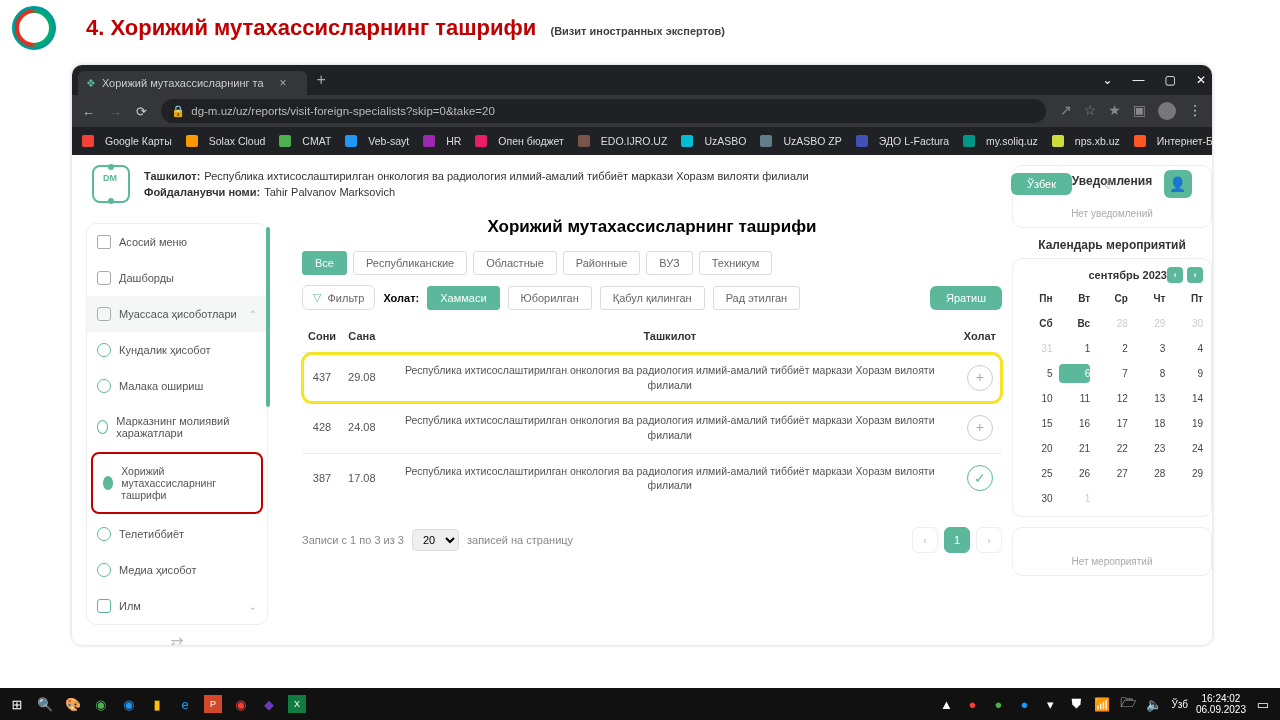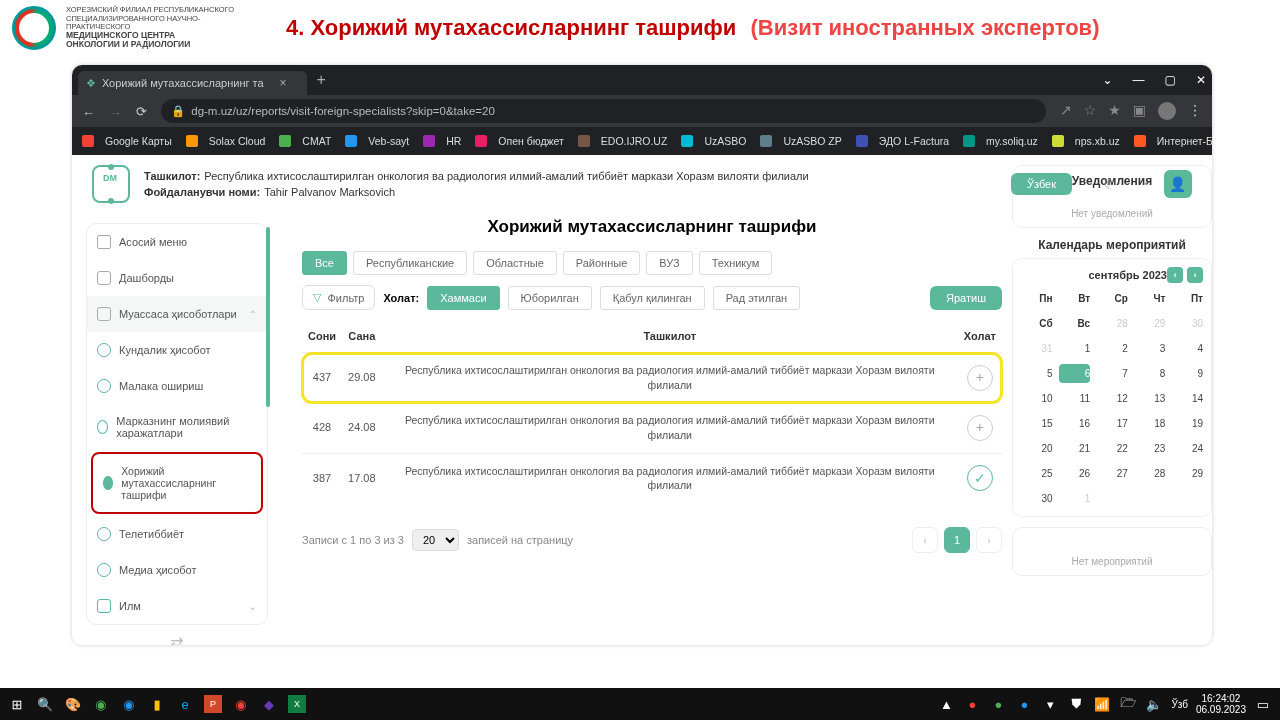--- a/index.html
+++ b/index.html
@@ -6,21 +6,21 @@
   body { width: 1280px; height: 720px; overflow: hidden; background: #fff; position: relative; }
 
   
   .top-header { display: flex; align-items: center; padding: 6px 12px; gap: 10px; }
   .top-logo { width: 44px; height: 44px; border-radius: 50%; border: 3px solid #009999; background: linear-gradient(90deg,#d32 40%,#0a7 60%); position: relative; }
   .top-logo::after{content:"";position:absolute;inset:4px;border-radius:50%;background:#fff;}
   .top-info { font-size: 7.5px; color: #444; line-height: 1.1; text-transform: uppercase; max-width:190px;}
   .top-info b { font-size: 8.5px; }
   .top-title { font-size: 22px; color: #c00000; font-weight: bold; margin-left: 20px; }
   .top-title .num { color:#c00000;}
-  .top-sub { font-size: 22px; color: #ef4444; margin-left: 8px; }
+  .top-sub { font-size: 11px; color: #404040; margin-left: 8px; }
 
   
   .chrome { position:absolute; top:65px; left:72px; width:1140px; height:580px; background:#fff; border-radius:10px; overflow:hidden; box-shadow:0 0 4px rgba(0,0,0,.2); }
   .chrome-tabs { height:30px; background:#202124; display:flex; align-items:center; padding:0 6px; color:#ccc; font-size:11px;}
   .chrome-tab { background:#35363a;height:24px;line-height:24px;padding:0 20px 0 8px;border-radius:6px 6px 0 0;display:flex;align-items:center;gap:6px;margin-top:6px;}
   .chrome-tab .x{margin-left:10px;font-size:12px;color:#aaa;}
   .new-tab{margin-left:10px;color:#aaa;font-size:16px;}
   .win-ctrl{margin-left:auto;display:flex;gap:20px;color:#fff;font-size:12px;}
   .chrome-nav{height:32px;background:#35363a;display:flex;align-items:center;padding:0 10px;gap:14px;color:#ccc;font-size:13px;}
   .chrome-nav .url{flex:1;background:#202124;border-radius:14px;height:24px;line-height:24px;padding:0 10px;color:#bbb;font-size:11.5px;display:flex;align-items:center;gap:6px;}
@@ -96,26 +96,20 @@
   
   .taskbar{position:absolute;left:0;right:0;bottom:0;height:32px;background:#111;display:flex;align-items:center;padding:0 8px;gap:10px;color:#fff;font-size:10px;}
   .taskbar .tray{margin-left:auto;display:flex;gap:8px;align-items:center;}
   .task-ico{width:18px;height:18px;display:inline-flex;align-items:center;justify-content:center;font-size:13px;}
 </style>
 </head>
 <body>
 
 <div class="top-header">
   <div class="top-logo"></div>
-  <div class="top-info">
-    <span>ХОРЕЗМСКИЙ ФИЛИАЛ РЕСПУБЛИКАНСКОГО</span><br>
-    <span>СПЕЦИАЛИЗИРОВАННОГО НАУЧНО-ПРАКТИЧЕСКОГО</span><br>
-    <b>МЕДИЦИНСКОГО ЦЕНТРА</b><br>
-    <b>ОНКОЛОГИИ И РАДИОЛОГИИ</b>
-  </div>
   <div class="top-title">
     <span class="num">4.</span>
     <span>Хорижий мутахассисларнинг ташрифи</span>
     <span class="top-sub">(Визит иностранных экспертов)</span>
   </div>
 </div>
 
 <div class="chrome">
   <div class="chrome-tabs">
     <div class="chrome-tab">

